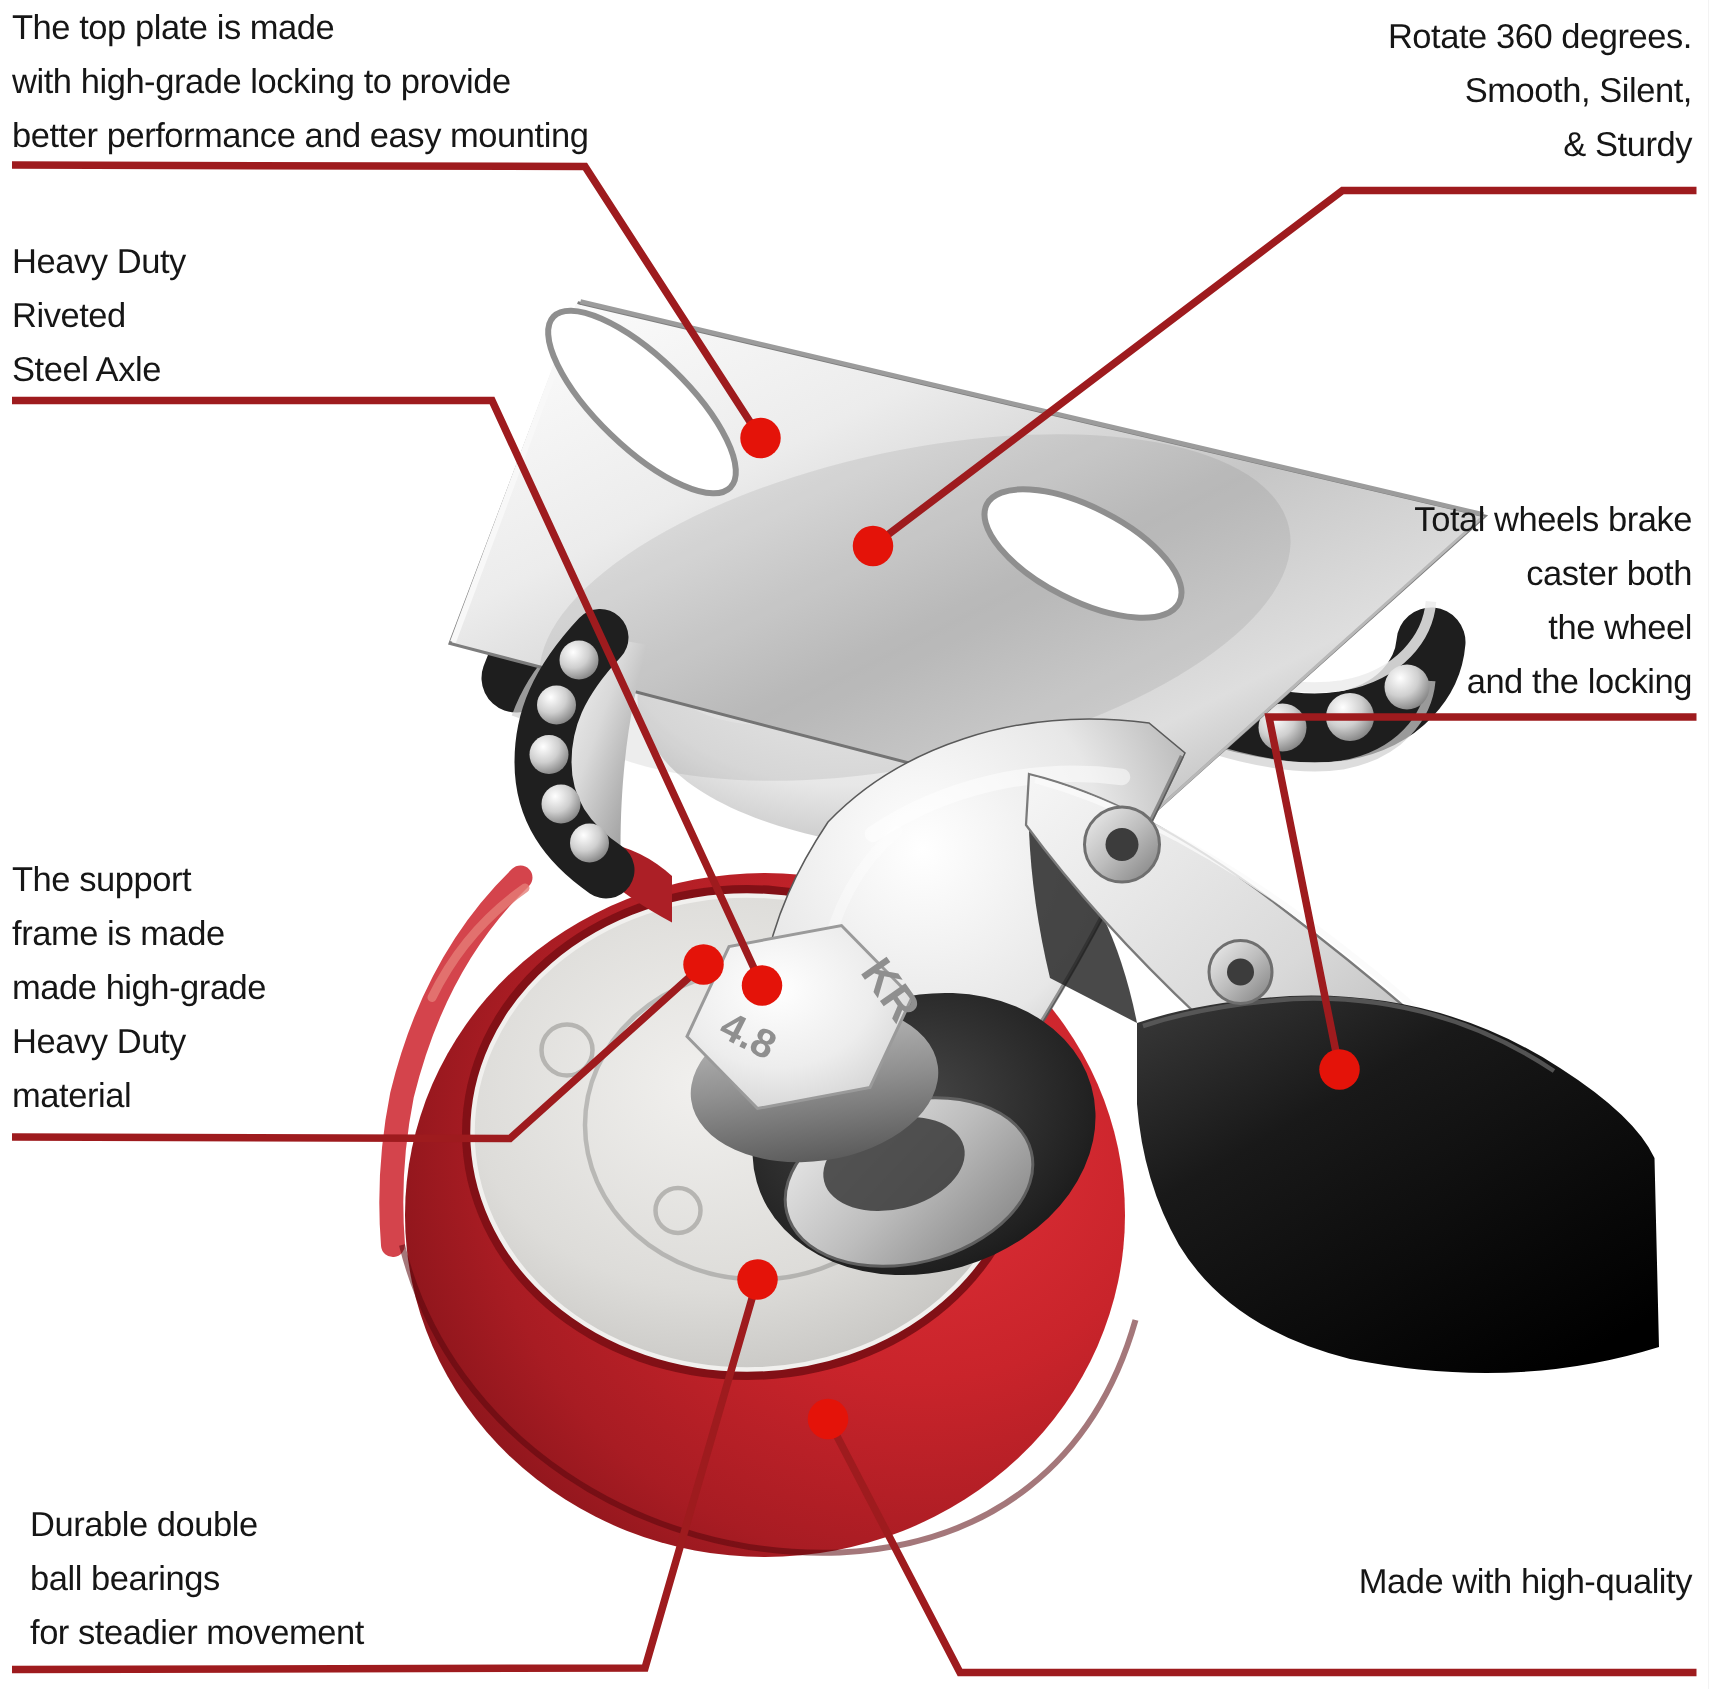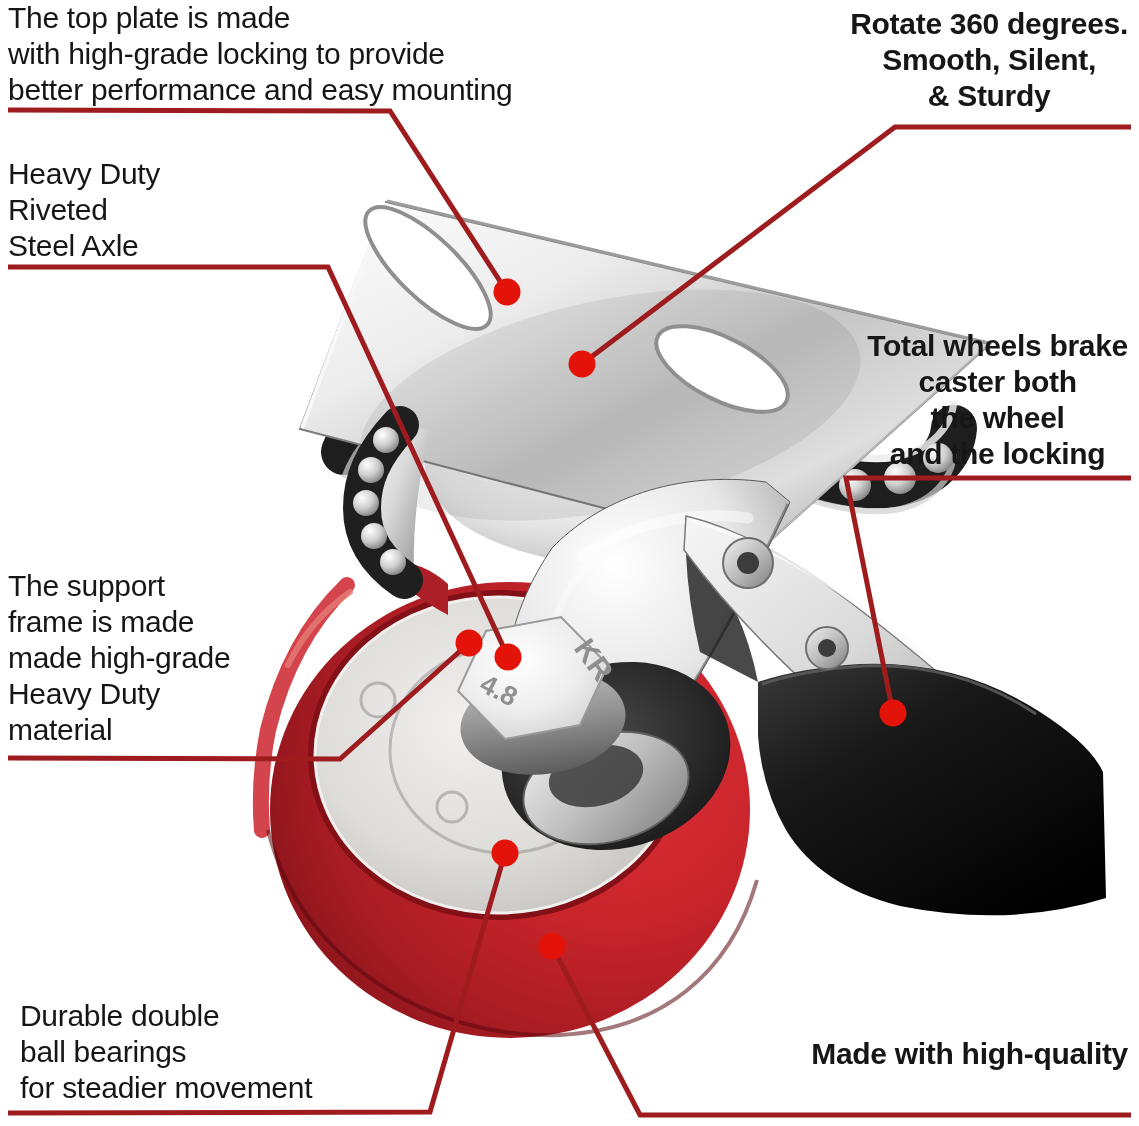--- a/index.html
+++ b/index.html
@@ -6,23 +6,23 @@
     --background:#ffffff; --text:#161616;
     --callout-line:#9e1b1e; --callout-dot:#e41309;
   }
   html,body{margin:0;padding:0;background:#e9e9e9;}
   .stage{
     position:relative;width:1139px;height:1126px;margin:0 auto;
     background:var(--background);overflow:hidden;
     font-family:"Liberation Sans",sans-serif;color:var(--text);
   }
   .scene{position:absolute;left:0;top:0;width:1139px;height:1126px;}
-  .callout{position:absolute;font-size:30px;line-height:36px;letter-spacing:-0.3px;white-space:nowrap;}
+  .callout{position:absolute;font-size:23px;line-height:36px;letter-spacing:-0.3px;white-space:nowrap;}
   .callout.left{text-align:left;}
-  .callout.right{text-align:center;font-weight:bold;}
+  .callout.right{text-align:right;}
   .cl{fill:none;stroke:var(--callout-line);stroke-width:5;stroke-linejoin:miter;stroke-linecap:butt;}
   .cd{fill:var(--callout-dot);stroke:none;}
   .stamp{font-family:"Liberation Sans",sans-serif;font-weight:bold;fill:#8f8f8f;}
 </style>
 </head>
 <body>
 
 <div class="stage">
 
   <svg class="scene" viewBox="0 0 1139 1126" aria-hidden="true">

